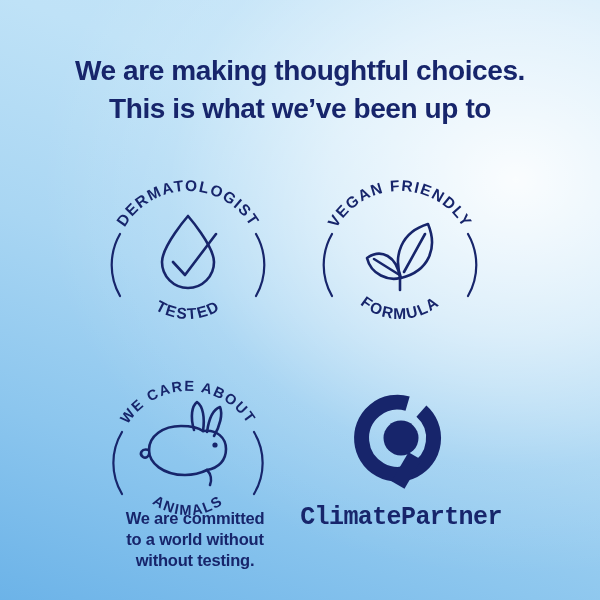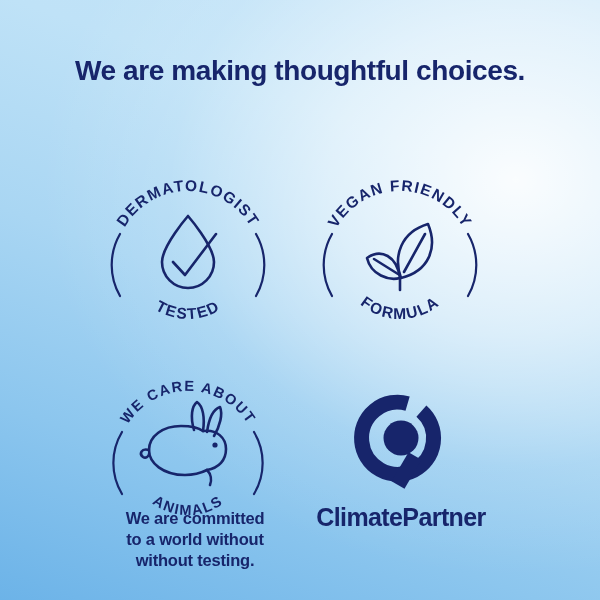--- a/index.html
+++ b/index.html
@@ -110,29 +110,31 @@
     width: 104px;
     height: 104px;
   }
   .climate-word {
     margin-top: 9px;
     color: #17256b;
     font-size: 25px;
     font-weight: 700;
     letter-spacing: -0.6px;
     white-space: nowrap;
+    font-family: Liberation Mono, monospace;
   }
 </style>
 </head>
 <body>
 
 <div id="poster">
 
   <div class="headline">
     <span class="line">We are making thoughtful choices.</span>
+    <span class="line">This is what we’ve been up to</span>
   </div>
 
   <div class="badge badge-derm">
     <svg viewBox="0 0 190 170" xmlns="http://www.w3.org/2000/svg">
       <defs>
         <path id="derm-top" d="M 22,96 A 73,73 0 0 1 168,96"></path>
         <path id="derm-bot" d="M 34,100 A 62,62 0 0 0 156,100"></path>
       </defs>
 
       <path class="stroke-thin" d="M 27,66 A 62,62 0 0 0 27,128"></path>

